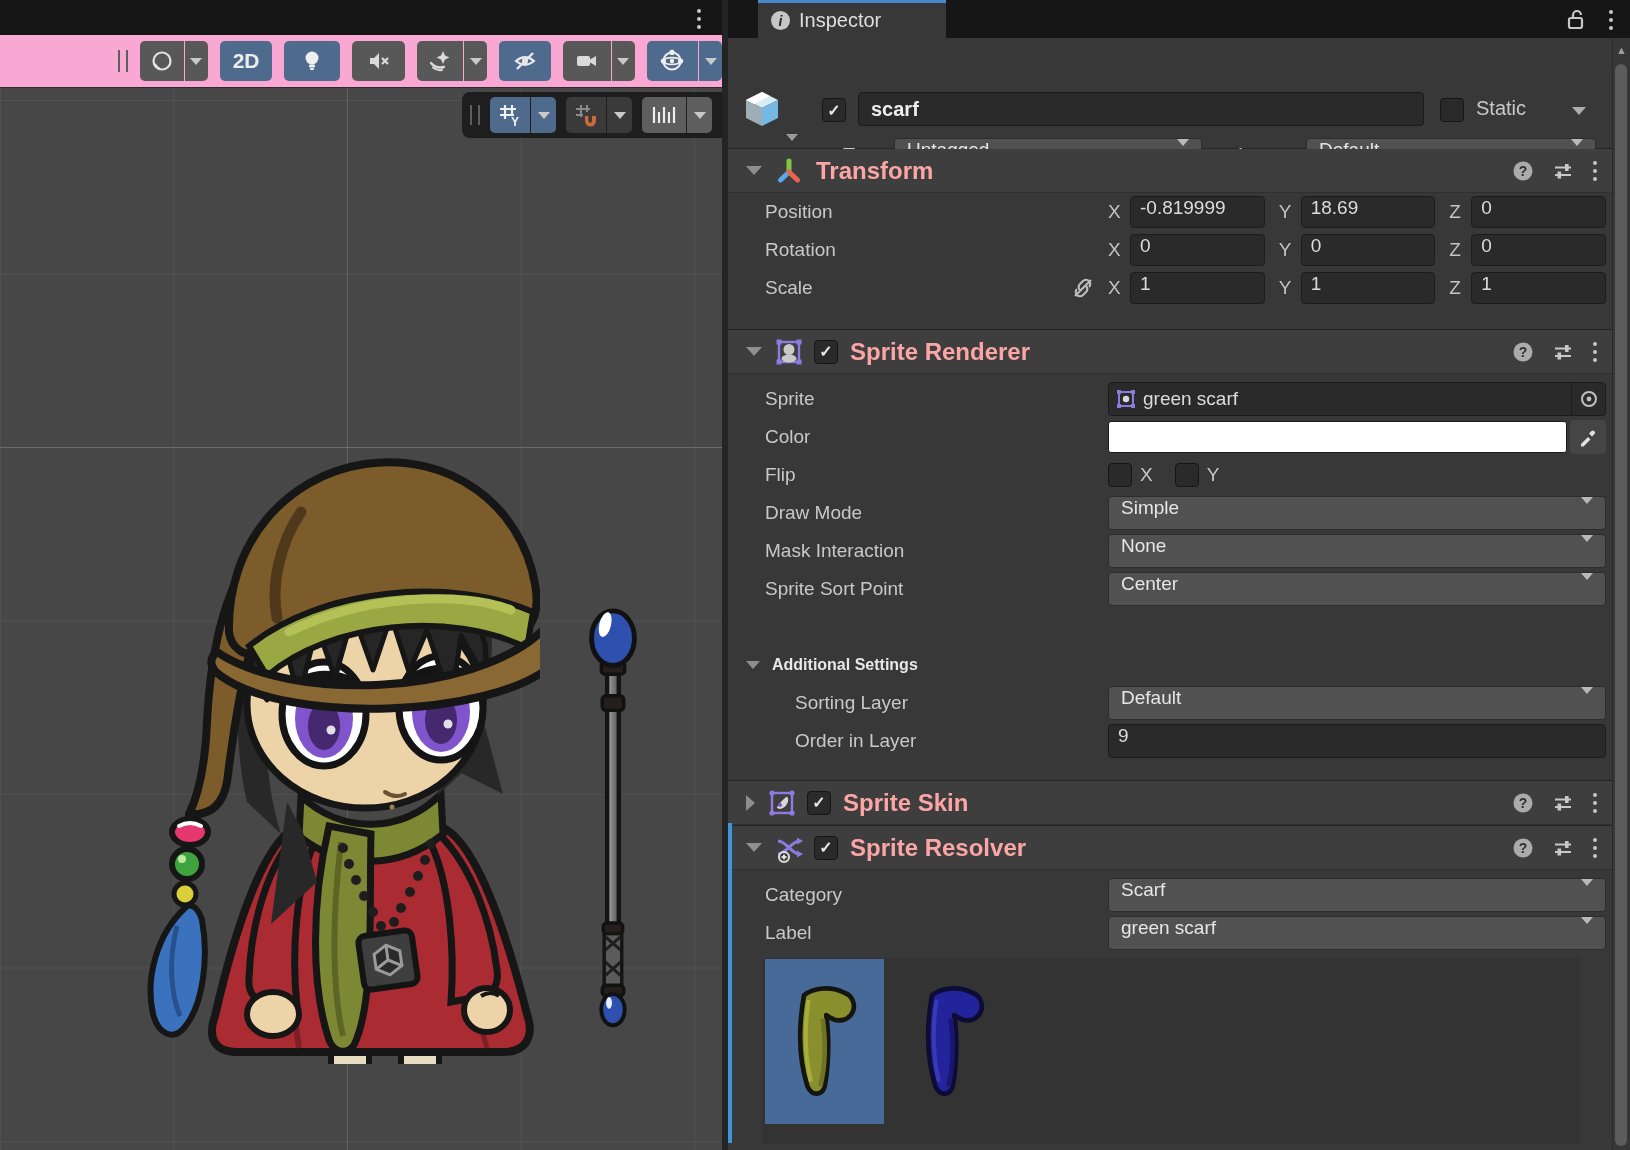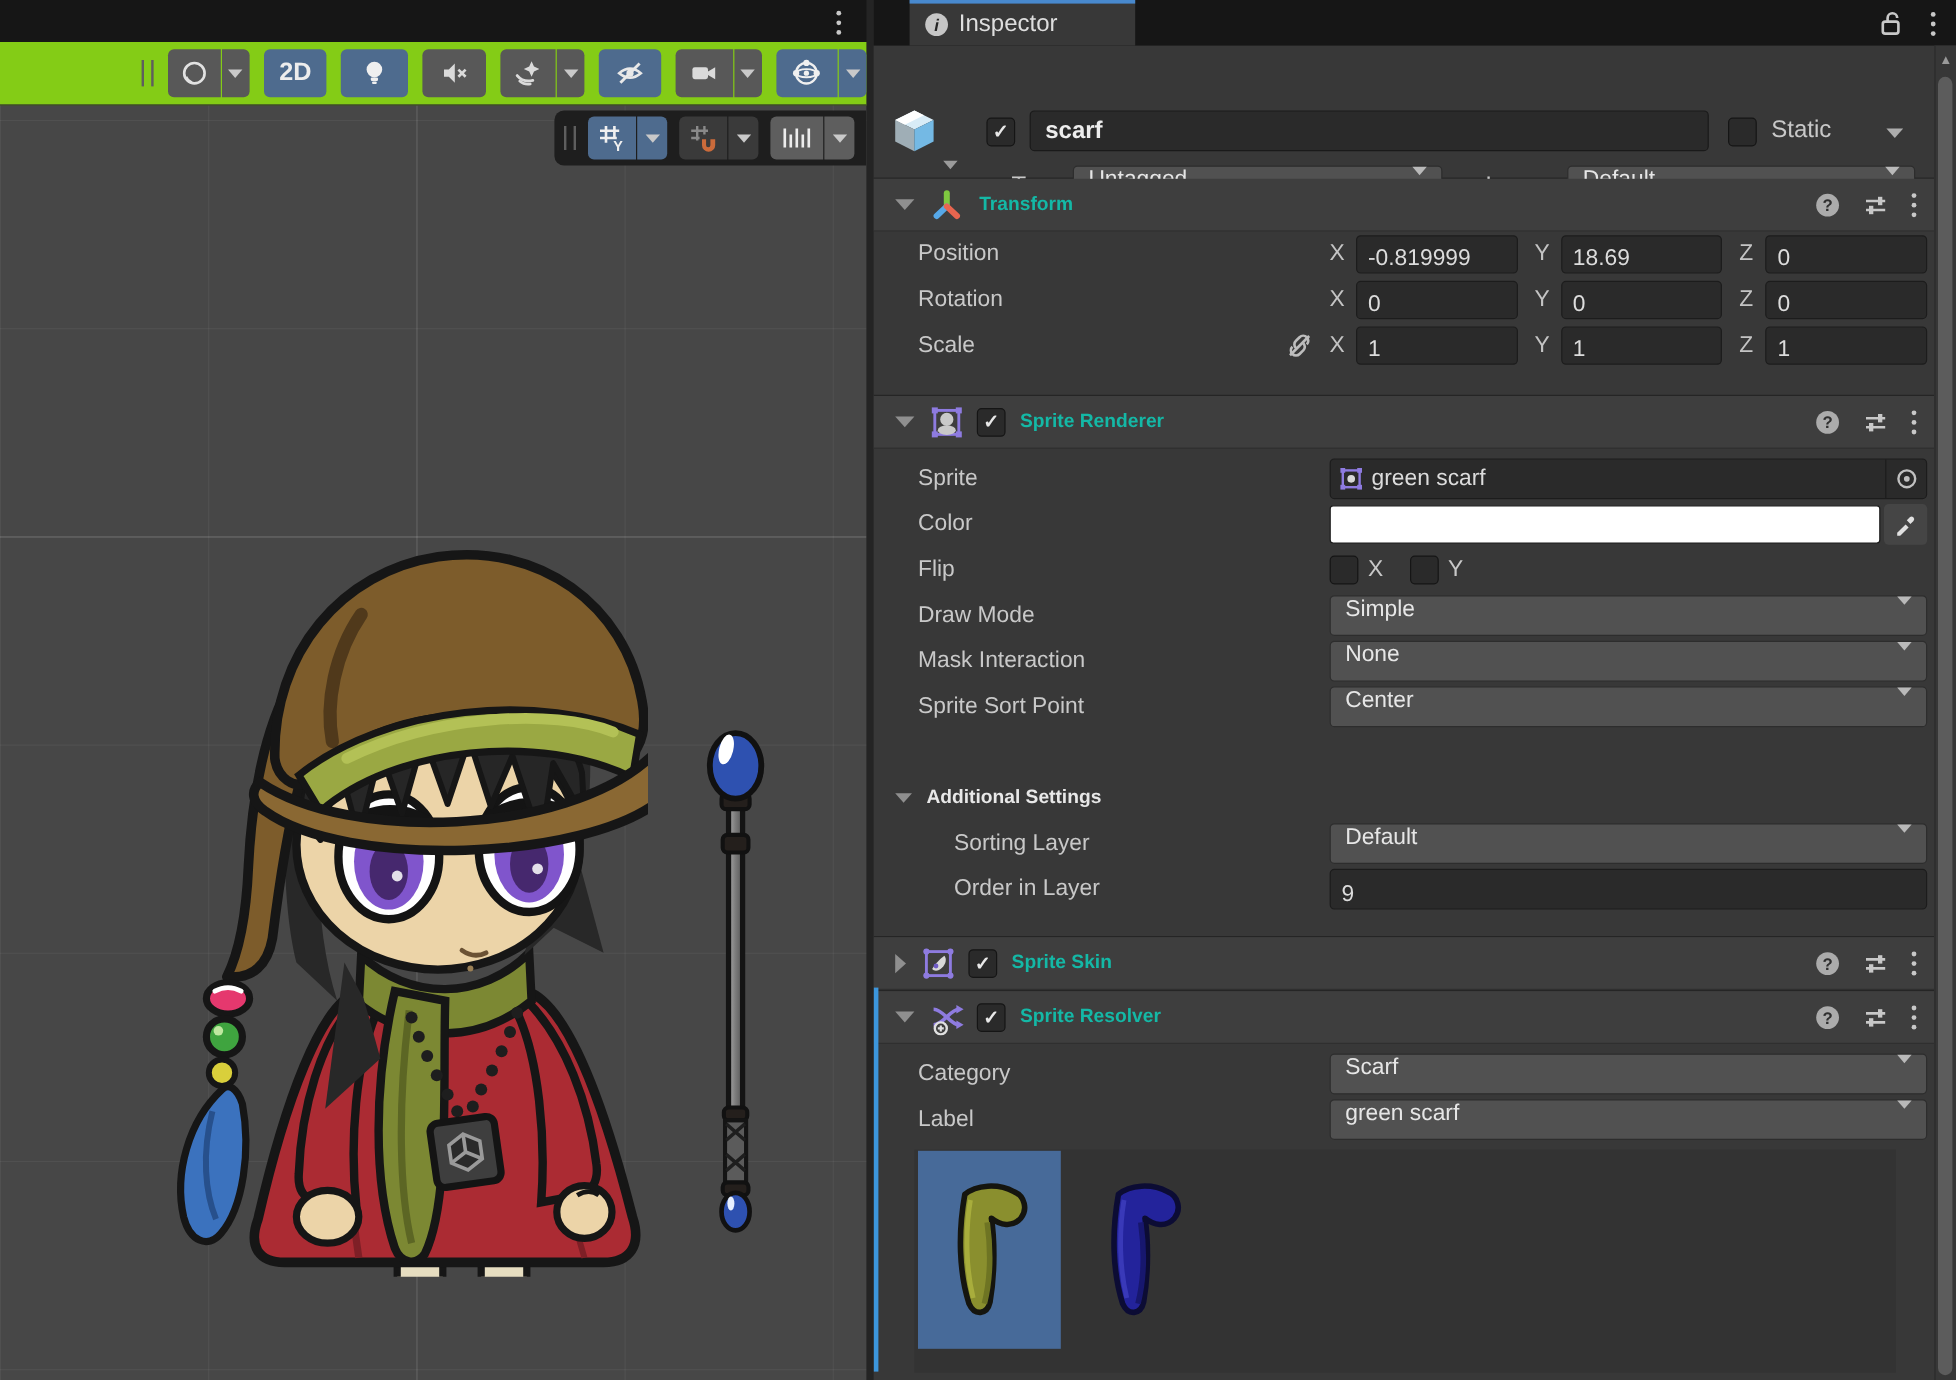--- a/index.html
+++ b/index.html
@@ -12,21 +12,21 @@
   }
   svg { display:block; }
 
   
   .scene-panel { position:absolute; left:0; top:0; width:722px; height:1150px; }
   .scene-topbar { position:absolute; left:0; top:0; width:722px; height:35px; background:#161616; }
   .kebab { width:6px; display:flex; flex-direction:column; gap:4px; align-items:center; cursor:pointer; }
   .kebab i { width:4px; height:4px; border-radius:50%; background:#C8C8C8; }
   .scene-topbar .kebab { position:absolute; right:20px; top:9px; }
 
-  .scene-toolbar { position:absolute; left:0; top:35px; width:722px; height:53px; background:#84cc16;
+  .scene-toolbar { position:absolute; left:0; top:35px; width:722px; height:53px; background:#f9a8d4;
     border-bottom:1px solid #2B2B2B; display:flex; align-items:center; }
   .drag-handle { width:10px; height:22px; border-left:2px solid #5E5E5E; border-right:2px solid #5E5E5E; margin-left:118px; }
   .tbtn { height:40px; background:#585858; border-radius:5px; display:flex; align-items:center; justify-content:center; margin-left:12px; cursor:pointer; }
   .tbtn.active { background:#4E6B8E; }
   .tbtn.split { border-radius:5px 0 0 5px; margin-right:0; }
   .tdrop { width:24px; height:40px; background:#585858; border-radius:0 5px 5px 0; margin-left:1px; display:flex; align-items:center; justify-content:center; cursor:pointer; }
   .tdrop.active { background:#4E6B8E; }
   .tri-down { width:0; height:0; border-left:7px solid transparent; border-right:7px solid transparent; border-top:8px solid #C9C9C9; }
   .tri-down.sm { border-left-width:6px; border-right-width:6px; border-top-width:7px; }
   .lbl-2d { font-size:21px; font-weight:bold; color:#EDEDED; padding:0 13px; }
@@ -90,31 +90,31 @@
 
   
   .comp { border-top:1px solid #252525; }
   .comp-header { height:44px; background:#3E3E3E; border-bottom:1px solid #2F2F2F;
     display:flex; align-items:center; position:relative; }
   .fold { width:0; height:0; margin-left:18px; cursor:pointer; }
   .fold.open { border-left:8px solid transparent; border-right:8px solid transparent; border-top:9px solid #8F8F8F; }
   .fold.closed { border-top:8px solid transparent; border-bottom:8px solid transparent; border-left:9px solid #8F8F8F; }
   .comp-icon { margin-left:12px; }
   .comp-cb { margin-left:10px; }
-  .comp-title { margin-left:12px; font-weight:bold; font-size:16px; color:#14b8a6; }
+  .comp-title { margin-left:12px; font-weight:bold; font-size:24px; color:#fca5a5; }
   .hicons { position:absolute; right:14px; display:flex; align-items:center; gap:18px; }
   .hicon { cursor:pointer; display:flex; align-items:center; justify-content:center; }
 
   .prop-row { height:38px; display:flex; align-items:center; padding-left:37px; padding-right:6px; }
   .plabel { width:343px; color:#C8C8C8; flex-shrink:0; }
   .plabel.indent { padding-left:30px; }
   .pval { flex:1; display:flex; align-items:center; }
 
   .numfield { height:32px; background:#2A2A2A; border:1px solid #1C1C1C; border-radius:4px;
-    color:#DCDCDC; display:flex; align-items:flex-end; padding-left:9px; flex:1; }
+    color:#DCDCDC; display:flex; align-items:flex-start; padding-left:9px; flex:1; }
   .axis { width:22px; color:#C4C4C4; flex-shrink:0; }
   .axis.mid { margin-left:14px; }
 
   .objfield { flex:1; height:34px; background:#2A2A2A; border:1px solid #1C1C1C; border-radius:4px;
     display:flex; align-items:center; color:#DCDCDC; cursor:pointer; }
   .objfield .otext { margin-left:6px; }
   .picker-box { margin-left:auto; width:34px; height:32px; border-left:1px solid #1C1C1C;
     display:flex; align-items:center; justify-content:center; cursor:pointer; }
 
   .color-swatch { flex:1; height:32px; background:#FFFFFF; border-radius:3px; border:1px solid #1C1C1C; cursor:pointer; }

